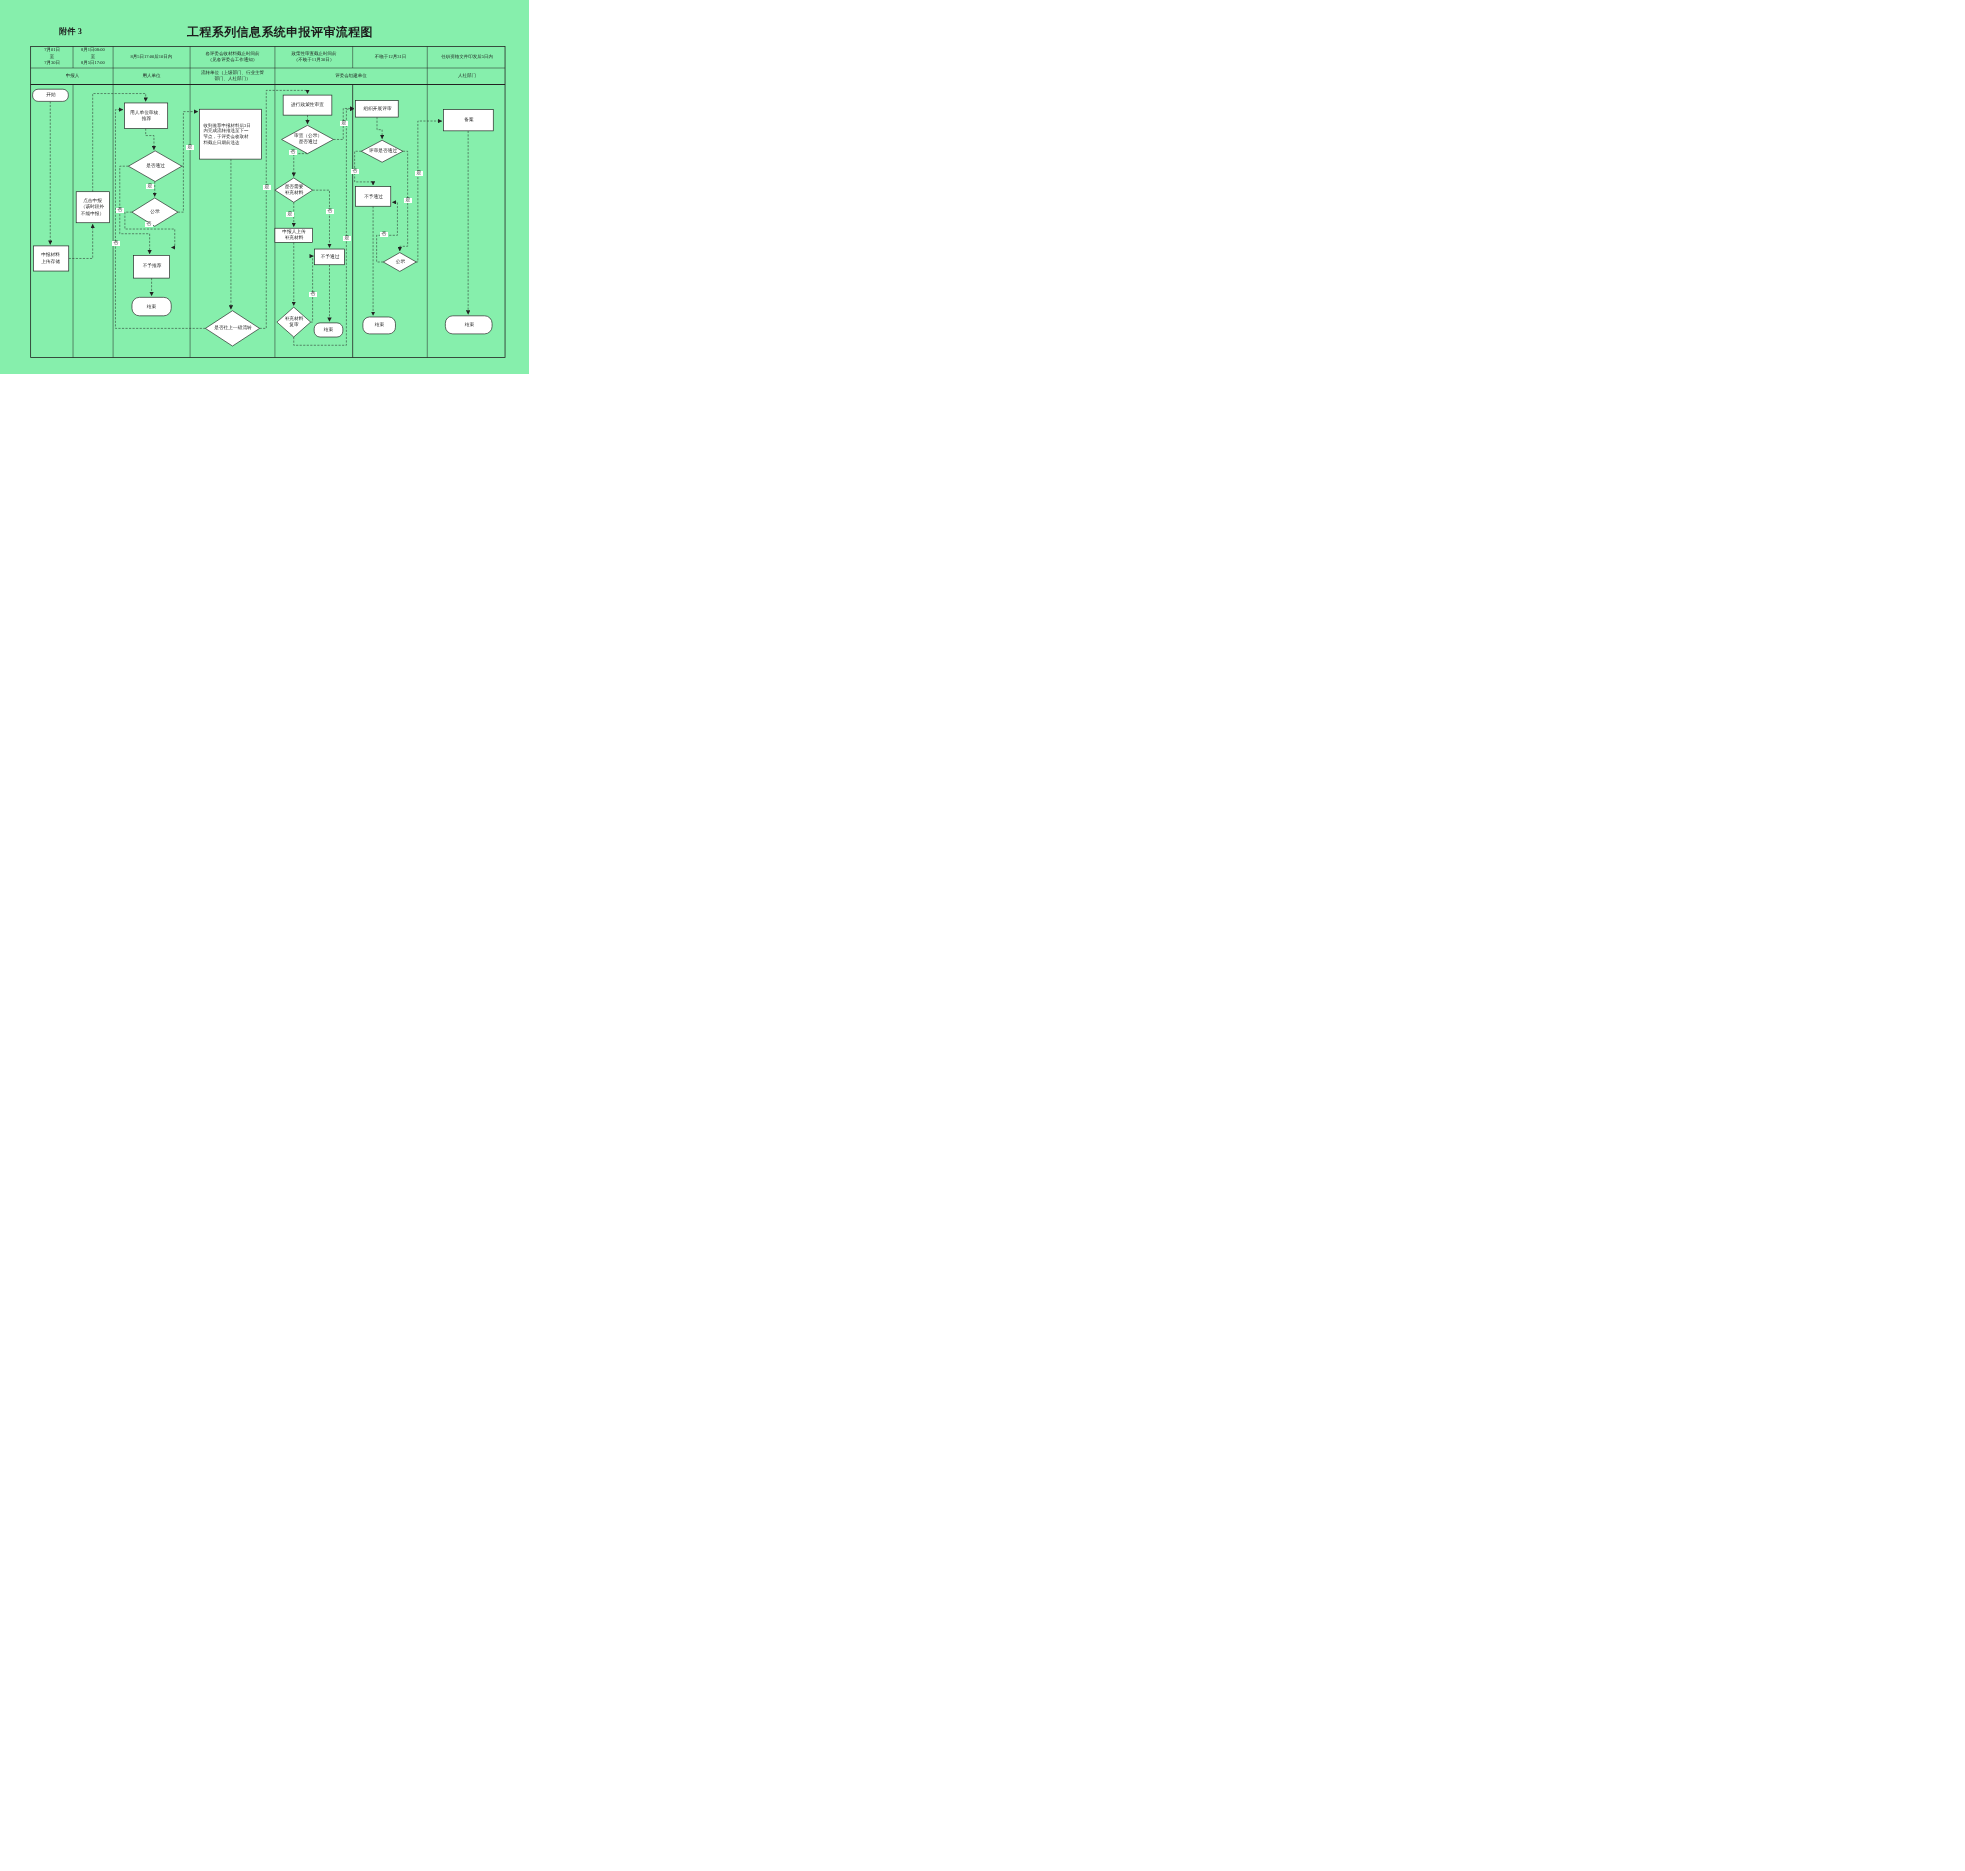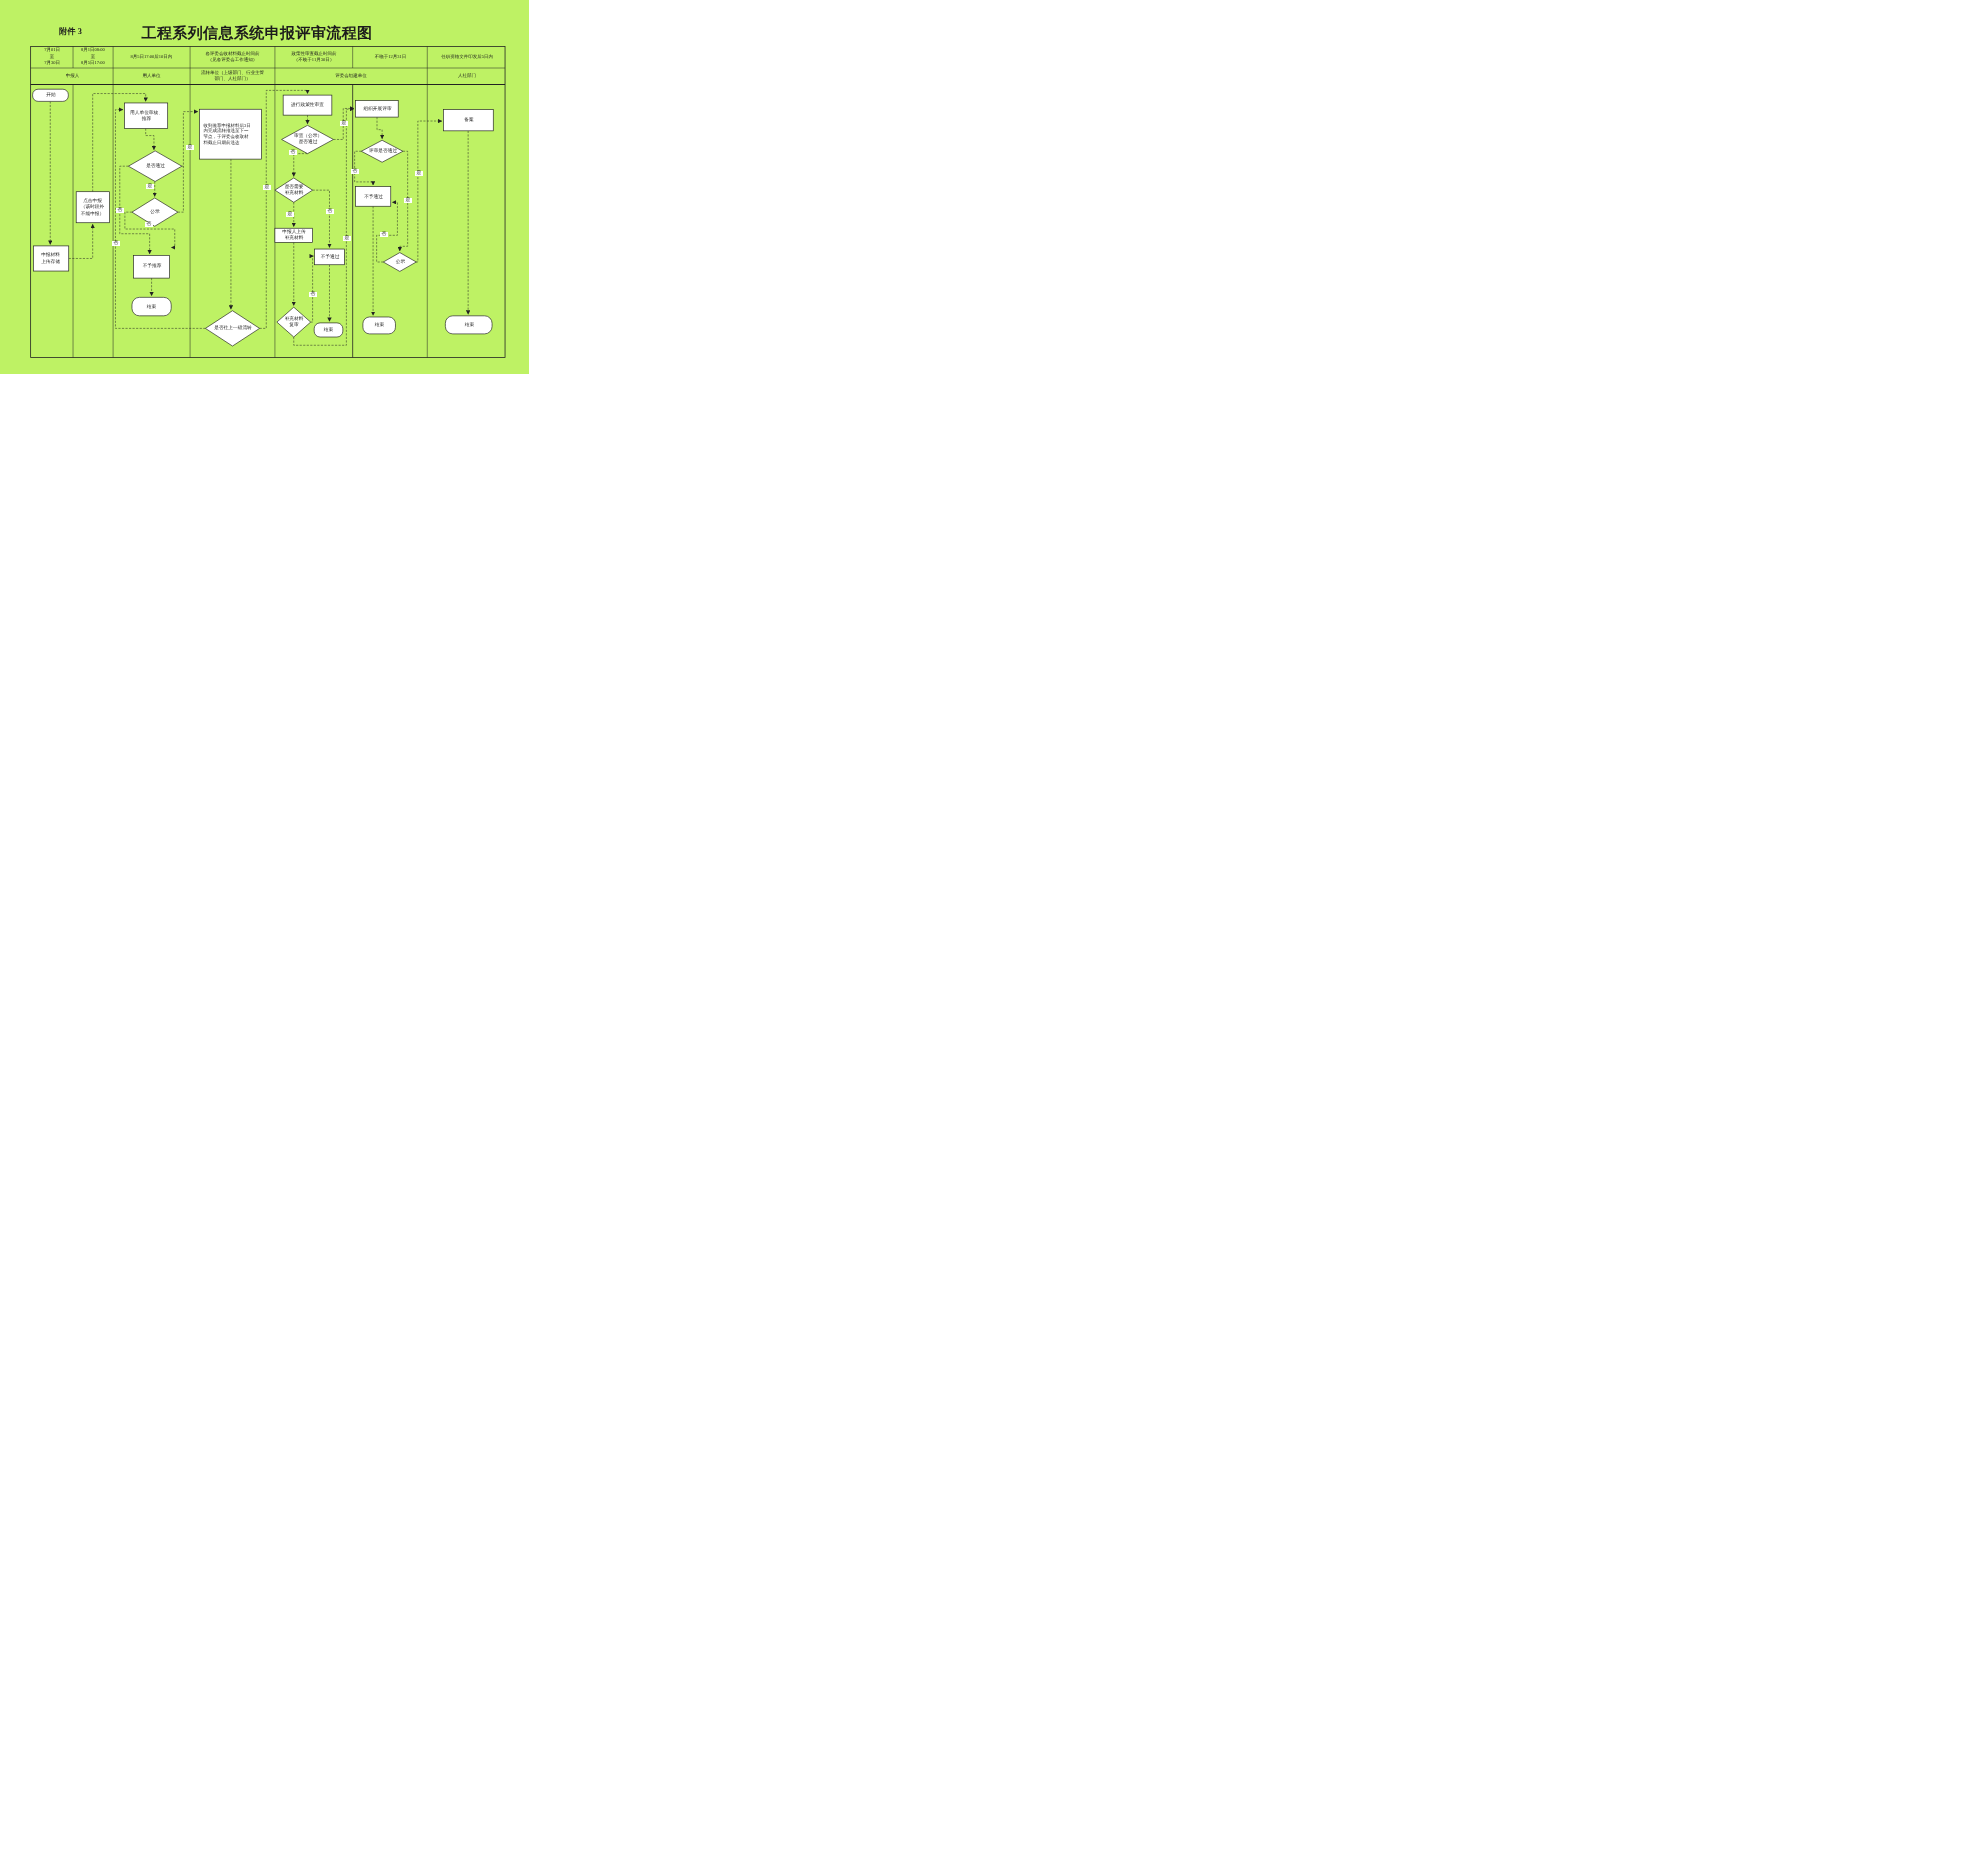--- a/index.html
+++ b/index.html
@@ -1,35 +1,35 @@
 <!DOCTYPE html>
 <html style="font-size:6.3px"><head>
 <meta charset="utf-8">
 <style>
   html,body{margin:0;padding:0;background:#ffffff;}
-  #page{position:relative;width:529px;height:374px;background:#bef264;
+  #page{position:relative;width:529px;height:374px;background:#86efac;
         font-family:"Liberation Serif", serif;color:#1c1c1c;overflow:hidden;}
   .abs{position:absolute;}
   .cell{display:flex;align-items:center;justify-content:center;text-align:center;
         font-size:4.5px;line-height:1.4;white-space:pre-line;}
   .nodelabel{display:flex;align-items:center;justify-content:center;text-align:center;
         font-size:4.7px;line-height:1.28;white-space:pre-line;}
   .nodelabel.small{font-size:4.5px;}
   .nodelabel.align-left{justify-content:flex-start;text-align:left;padding:0 0 0 3.5px;}
   .edgelabel{font-size:4.9px;line-height:1;background:#fff;padding:0 0.4px;
         text-align:center;}
   .titletext{font-weight:bold;}
 </style>
 </head>
 <body>
 
 <div id="page">
 
   <div class="abs titletext" style="left:59px;top:26px;width:43px;font-size:8.3px;">附件 3</div>
-  <div class="abs titletext" style="left:141px;top:23.6px;width:232px;font-size:15px;text-align:center;letter-spacing:0.4px;">工程系列信息系统申报评审流程图</div>
+  <div class="abs titletext" style="left:141px;top:23.6px;width:232px;font-size:12px;text-align:right;letter-spacing:0.4px;">工程系列信息系统申报评审流程图</div>
 
   <svg class="abs" style="left:0;top:0;" width="529" height="374" viewBox="0 0 1347 952">
     <defs>
       <marker id="arr" viewBox="0 0 10 10" refX="9" refY="5" markerWidth="8.5" markerHeight="8.5" orient="auto-start-reverse">
         <path d="M0,0 L10,5 L0,10 z" fill="#222"></path>
       </marker>
     </defs>
 
     <g stroke="#222" stroke-width="1.3" fill="none">
       <rect x="78" y="118" width="1208" height="792" stroke-width="2"></rect>

